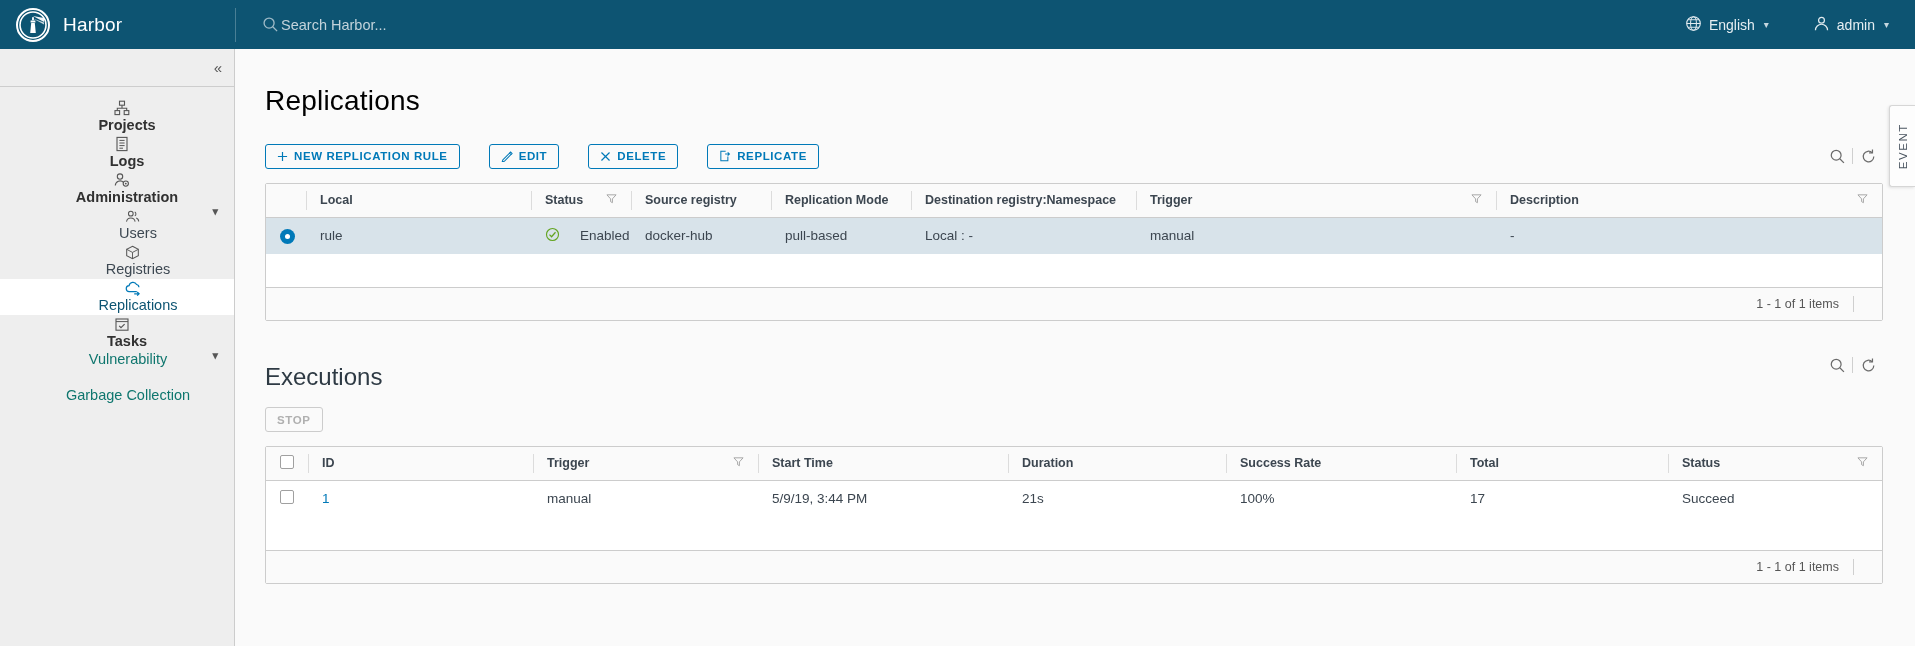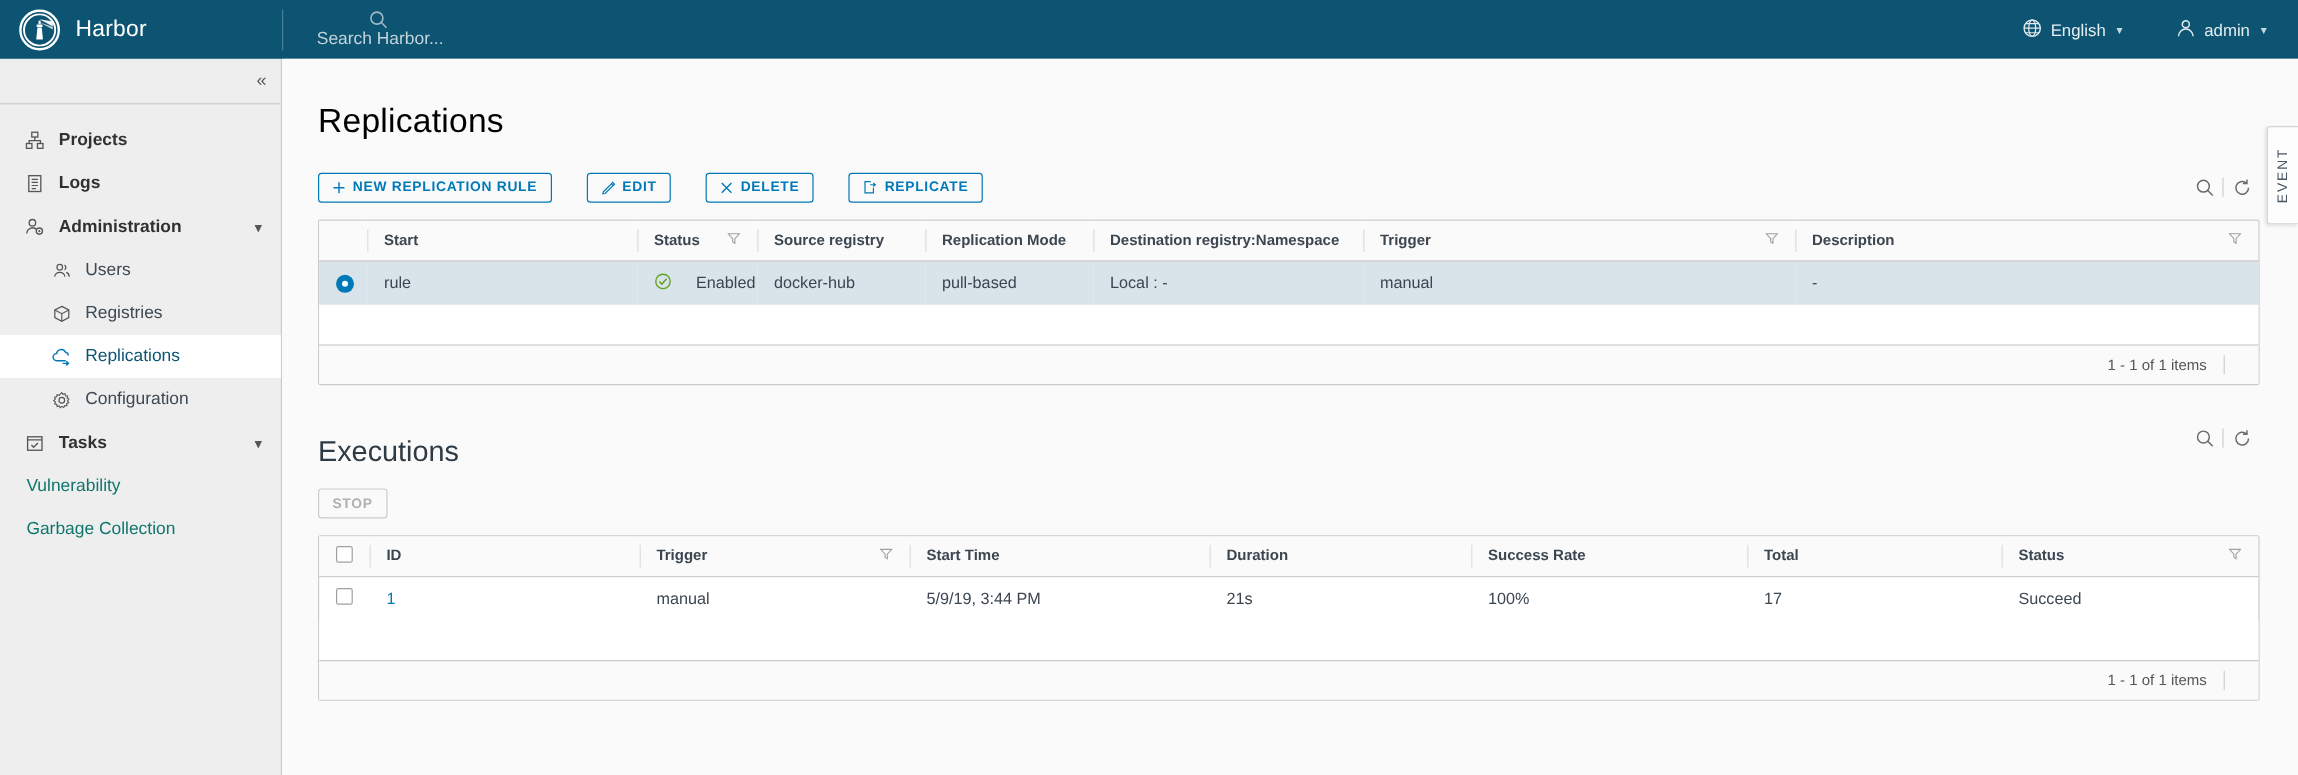--- a/index.html
+++ b/index.html
@@ -37,21 +37,20 @@
     font-size: 19px; font-weight: 400; margin-left: 13px;
     letter-spacing: .2px; color: #fff;
   }
   .hdr-divider {
     width: 1px; height: 34px; background: rgba(255,255,255,.25);
     margin-right: 0px;
   }
   .search-box {
     display: flex; align-items: center;
     margin-left: 26px;
-    flex-direction: column;
   }
   .search-box .sicon { width: 17px; height: 17px; opacity: .75; }
   .search-placeholder {
     font-size: 14.5px; color: #c3d3db; margin-left: 2px;
   }
   .hdr-right {
     margin-left: auto; display: flex; align-items: center;
     padding-right: 26px;
   }
   .hdr-item {
@@ -77,21 +76,21 @@
     border-bottom: 1px solid #cdcdcd;
   }
   .collapse-btn {
     color: #565656; font-size: 15px; cursor: pointer; line-height: 1;
     letter-spacing: -2px;
   }
   .nav { padding-top: 12px; }
   .nav-item {
     height: 36px; display: flex; align-items: center;
     padding-left: 20px; font-size: 14.5px; color: #2e3a44;
-    cursor: pointer; position: relative;
+    cursor: pointer; position: relative; flex-direction: column;
   }
   .nav-item.top { font-weight: 600; color: #313131; }
   .nav-item.sub { padding-left: 42px; font-weight: 400; color: #3d4852; }
   .nav-item.sub2 { padding-left: 22px; font-weight: 400; color: #0f766e; }
   .nav-item.active {
     background: #ffffff;
     color: #0d5472;
   }
   .nav-ico {
     width: 18px; height: 18px; margin-right: 11px;
@@ -336,29 +335,20 @@
       <div class="nav-item sub active">
         <span class="nav-ico">
           <svg width="16" height="16" viewBox="0 0 16 16">
             <path d="M11.8 11.6 H4.4 a3 3 0 0 1 -.3 -6 a4 4 0 0 1 7.5 -1.1 a2.8 2.8 0 0 1 2.3 2.7" fill="none" stroke="#0079b8" stroke-width="1.2"></path>
             <path d="M9.2 13.8 h4.6 M12.2 12 l1.9 1.8 l-1.9 1.8" fill="none" stroke="#0079b8" stroke-width="1.2"></path>
           </svg>
         </span>
         <span>Replications</span>
       </div>
 
-      <div class="nav-item sub">
-        <span class="nav-ico">
-          <svg width="15" height="15" viewBox="0 0 16 16">
-            <circle cx="8" cy="8" r="2.5" fill="none" stroke="#565656" stroke-width="1.1"></circle>
-            <path d="M8 1.3 l1.1 1.5 l1.8 -.6 l.4 1.9 l1.9 .2 l-.5 1.8 l1.6 1 l-1.2 1.5 l1 1.6 l-1.7 .8 l.1 1.9 l-1.9 -.1 l-.9 1.7 l-1.6 -1 l-1.5 1.2 l-1 -1.6 l-1.8 .5 l-.2 -1.9 l-1.9 -.4 l.6 -1.8 l-1.5 -1.1 l1.4 -1.3 l-.6 -1.8 l1.9 -.3 l.3 -1.9 l1.8 .6 z" fill="none" stroke="#565656" stroke-width="1"></path>
-          </svg>
-        </span>
-        <span>Configuration</span>
-      </div>
 
       <div class="nav-item top">
         <span class="nav-ico">
           <svg width="16" height="16" viewBox="0 0 16 16">
             <rect x="2" y="3" width="12" height="11.2" fill="none" stroke="#565656" stroke-width="1.1"></rect>
             <line x1="2" y1="5.6" x2="14" y2="5.6" stroke="#565656" stroke-width="1"></line>
             <path d="M5.2 9.8 l1.8 1.9 l3.6 -3.6" fill="none" stroke="#565656" stroke-width="1.2"></path>
           </svg>
         </span>
         <span>Tasks</span>
@@ -449,21 +439,21 @@
               <col style="width:140px">
               <col style="width:225px">
             <col style="width:360px">
               <col style="width:auto">
           </colgroup>
           <thead>
             <tr>
               <th></th>
               <th>
                   <div class="th-inner">
-                    <span>Start</span>
+                    <span>Local</span>
                   </div>
                 </th>
               <th>
                   <div class="th-inner">
                     <span>Status</span>
                 <span class="filter-ico"><svg width="11" height="11" viewBox="0 0 12 12">
                         <path d="M1 2 H11 L7 6.4 V10.6 L5 9.4 V6.4 Z" fill="none" stroke="#6a6a6a" stroke-width="1"></path>
                       </svg></span>
                   </div>
                 </th>

